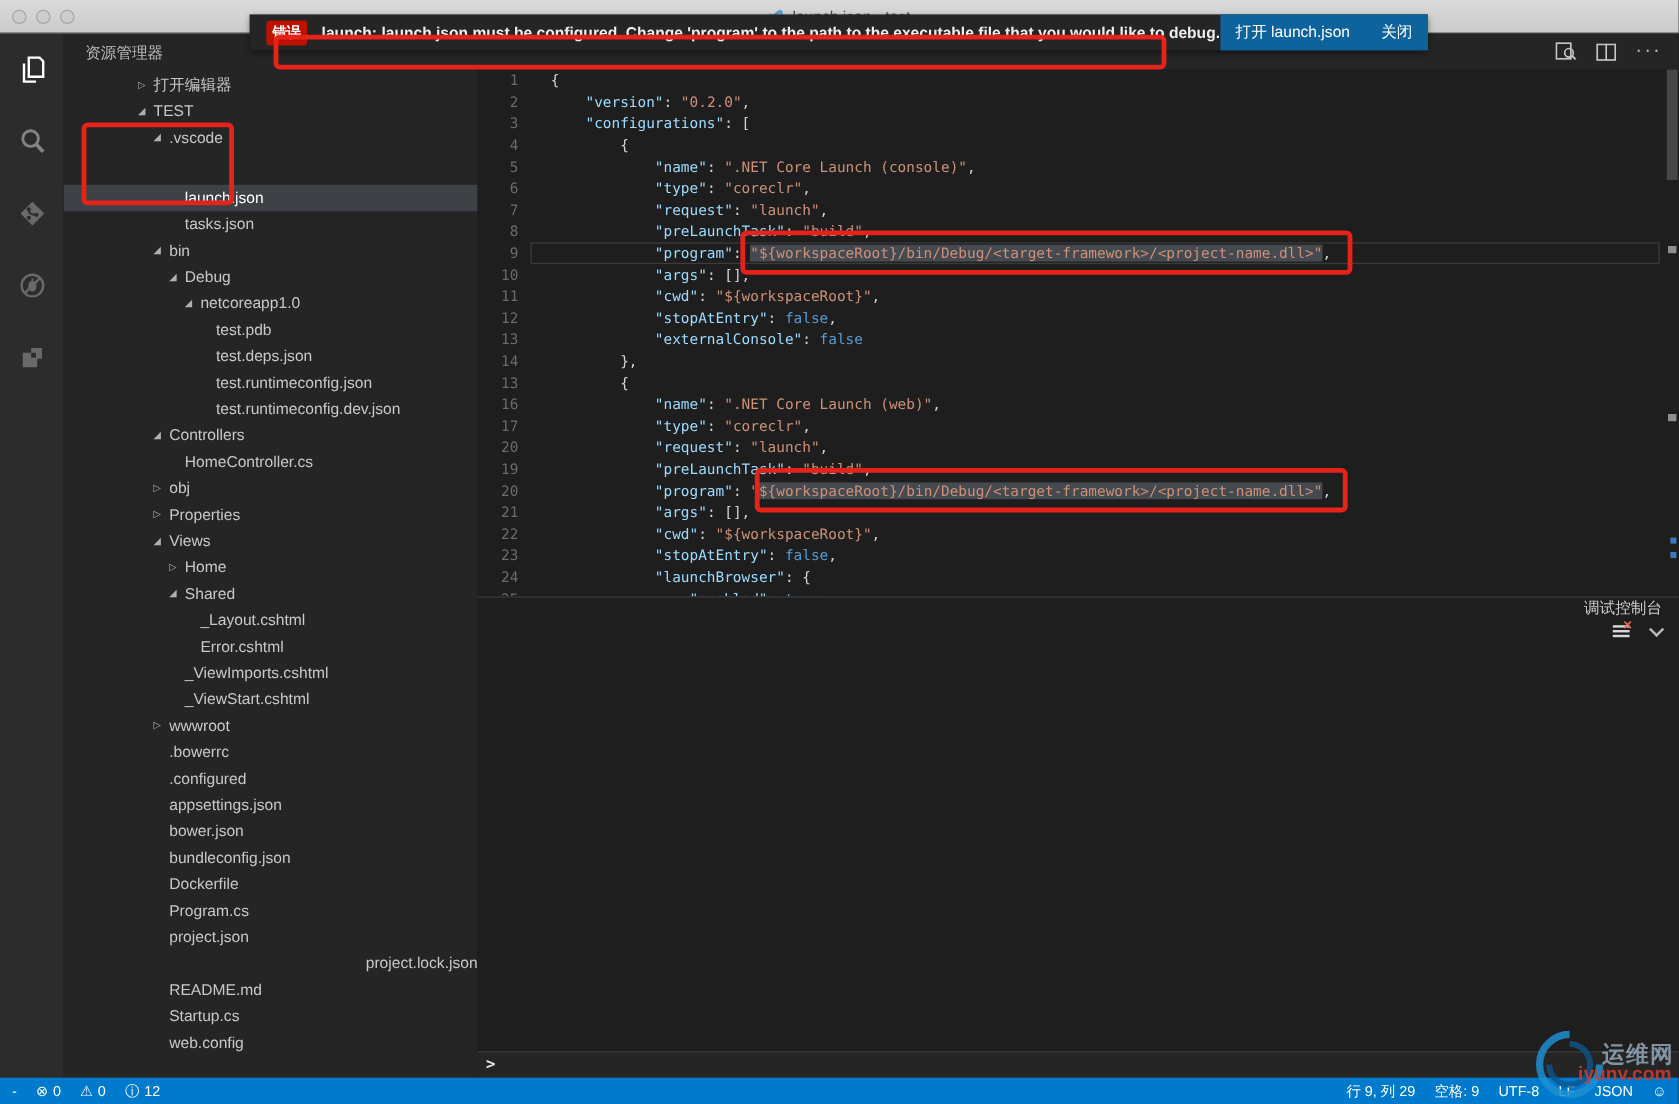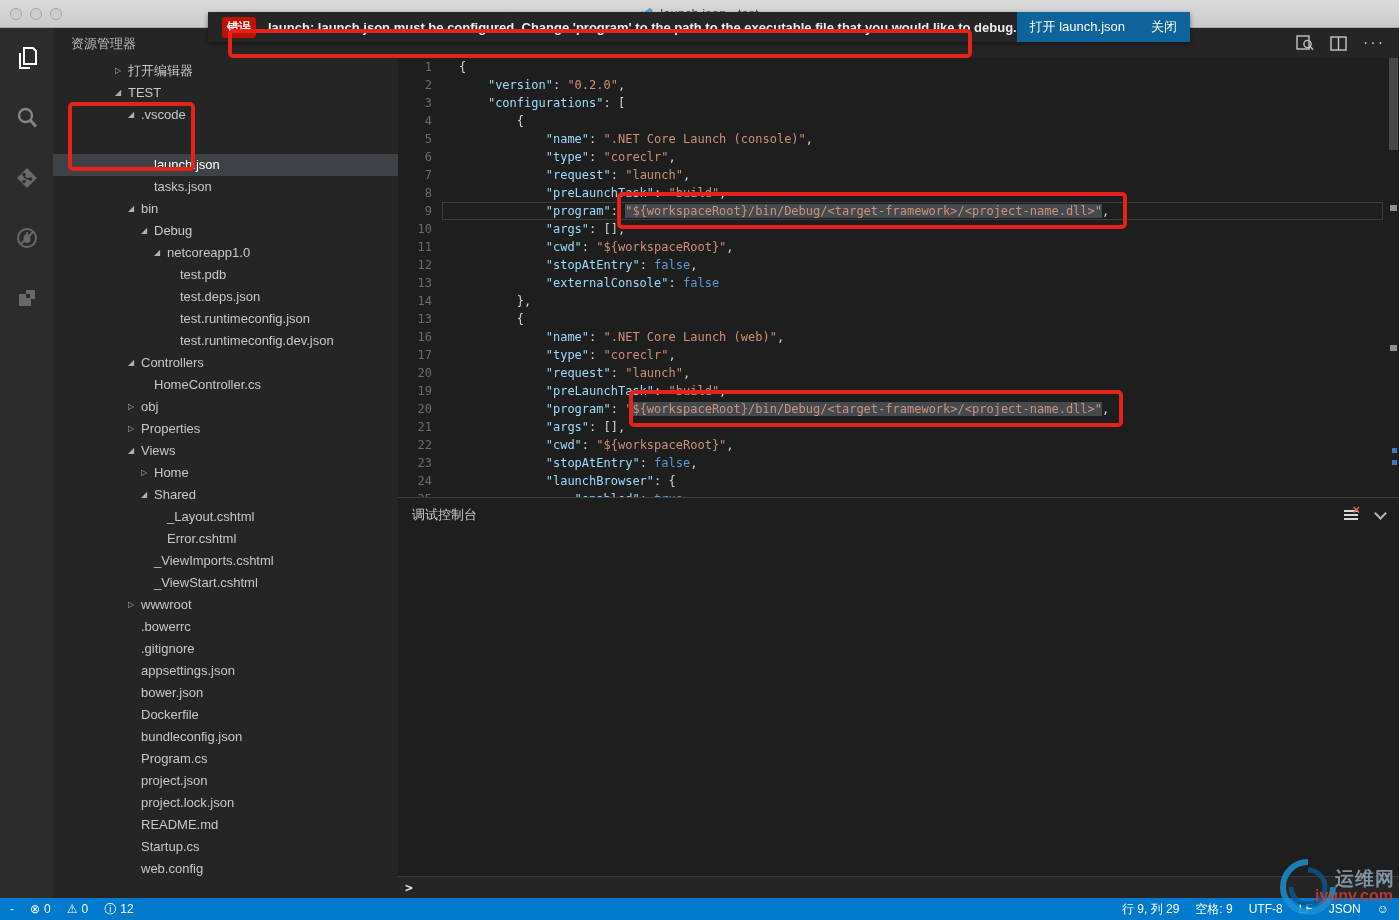--- a/index.html
+++ b/index.html
@@ -51,22 +51,22 @@
 
   
   .scrollbar { position:absolute; right:0; top:30px; width:12px; height:439px; }
   .scroll-slider { position:absolute; right:1px; top:0; width:9px; height:92px; background:rgba(150,150,150,.35); }
   .ruler-mark { position:absolute; width:7px; height:6px; background:#8e8e8e; right:2px; }
   .ruler-mark.blue { background:#3a7bbf; width:5px; height:5px; }
 
   
   .panel { position:absolute; left:0; top:469px; width:1001px; height:401px;
     background:#1e1e1e; border-top:1px solid #3c3c3c; }
-  .panel-header { height:34px; display:flex; align-items:center; color:#cccccc; font-size:13px;
-    padding:0 14px; }
+  .panel-header { height:34px; display:flex; align-items:flex-end; color:#cccccc; font-size:13px;
+    padding:0 14px;flex-direction:column; }
   .panel-title { flex:1; }
   .panel-actions { display:flex; align-items:center; gap:18px; }
   .icon-clear { position:relative; width:14px; height:12px; }
   .icon-clear i { position:absolute; left:0; right:0; height:2px; background:#d8d8d8; }
   .icon-clear i:nth-child(1){top:1px;} .icon-clear i:nth-child(2){top:5px;} .icon-clear i:nth-child(3){top:9px;}
   .icon-clear b { position:absolute; right:-2px; top:-7px; color:#e06c55; font-size:13px; font-weight:bold; }
   .icon-chevron { width:9px; height:9px; border-right:2px solid #b9b9b9; border-bottom:2px solid #b9b9b9;
     transform:rotate(45deg); margin-top:-4px; }
   .panel-input { position:absolute; left:0; bottom:0; width:1001px; height:22px;
     border-top:1px solid #3c3c3c; background:#252526; color:#e8e8e8;
@@ -260,47 +260,47 @@
         <div class="tree-row" style="padding-left: 75px;">
           <span class="twistie">▷</span>
           <span>wwwroot</span>
         </div>
         <div class="tree-row" style="padding-left: 75px;">
           <span class="twistie"></span>
           <span>.bowerrc</span>
         </div>
         <div class="tree-row" style="padding-left: 75px;">
           <span class="twistie"></span>
-          <span>.gitignore</span>
+          <span>.configured</span>
         </div>
         <div class="tree-row" style="padding-left: 75px;">
           <span class="twistie"></span>
           <span>appsettings.json</span>
         </div>
         <div class="tree-row" style="padding-left: 75px;">
           <span class="twistie"></span>
           <span>bower.json</span>
         </div>
         <div class="tree-row" style="padding-left: 75px;">
           <span class="twistie"></span>
+          <span>bundleconfig.json</span>
+        </div>
+        <div class="tree-row" style="padding-left: 75px;">
+          <span class="twistie"></span>
           <span>Dockerfile</span>
         </div>
         <div class="tree-row" style="padding-left: 75px;">
           <span class="twistie"></span>
-          <span>bundleconfig.json</span>
-        </div>
-        <div class="tree-row" style="padding-left: 75px;">
-          <span class="twistie"></span>
           <span>Program.cs</span>
         </div>
         <div class="tree-row" style="padding-left: 75px;">
           <span class="twistie"></span>
           <span>project.json</span>
         </div>
-        <div class="tree-row" style="padding-left: 75px;">
+        <div class="tree-row" style="padding-left: 75px; justify-content: flex-end;">
           <span class="twistie"></span>
           <span>project.lock.json</span>
         </div>
         <div class="tree-row" style="padding-left: 75px;">
           <span class="twistie"></span>
           <span>README.md</span>
         </div>
         <div class="tree-row" style="padding-left: 75px;">
           <span class="twistie"></span>
           <span>Startup.cs</span>

